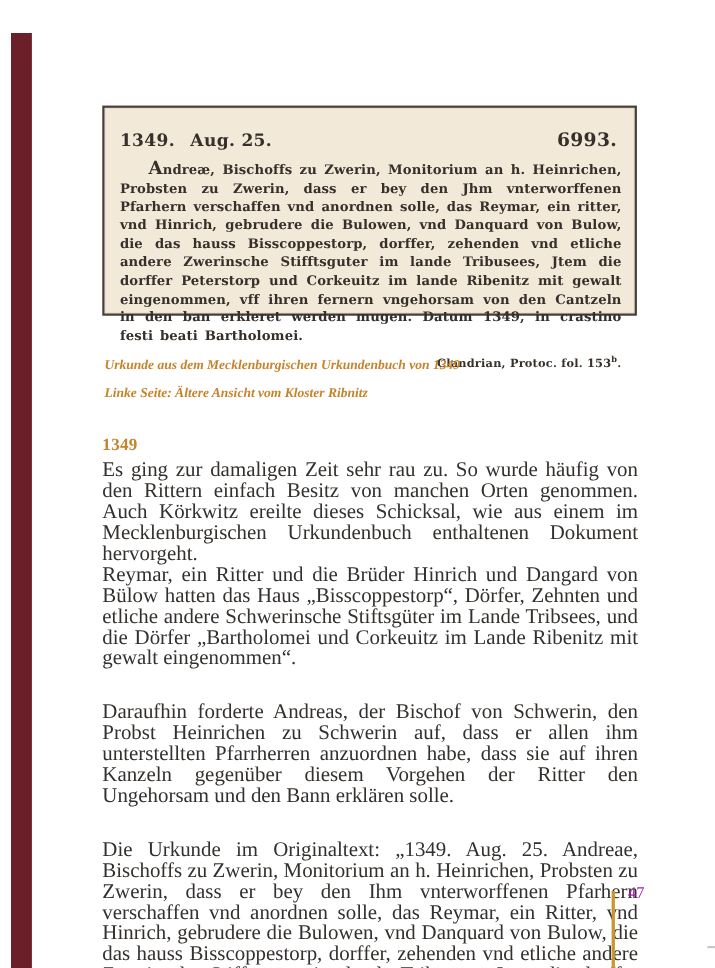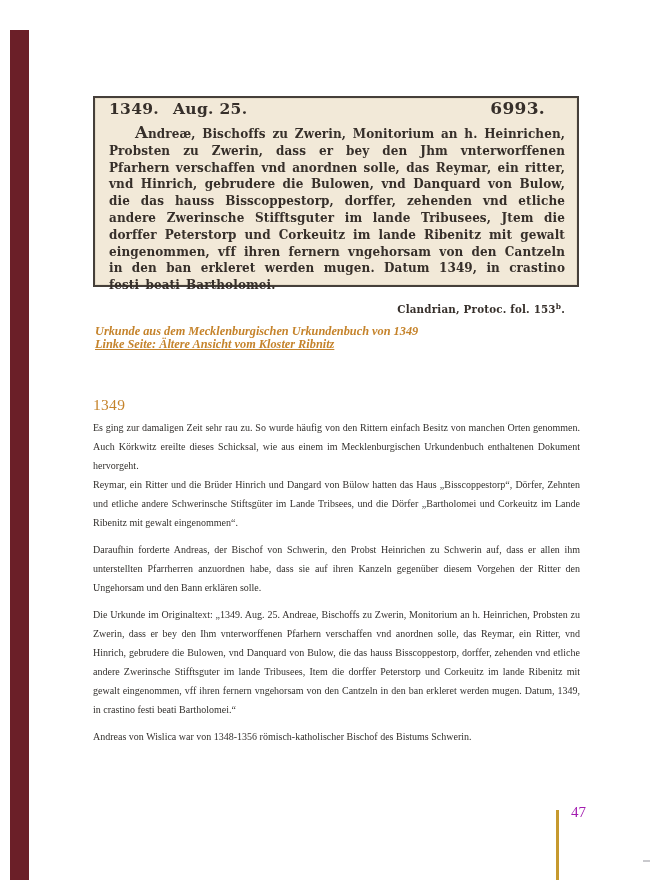--- a/index.html
+++ b/index.html
@@ -10,50 +10,50 @@
   
   .edge-bar{
     position:absolute;left:10px;top:30px;width:19px;height:850px;
     background:var(--edge-bar-red,#6b1f28);
   }
   
   .doc-box{
     position:absolute;left:93px;top:96px;width:486px;height:191px;
     box-sizing:border-box;background:var(--box-background,#f2e9d8);
     border:2px solid #453f3a;box-shadow:inset 0 0 0 1px #e6dcc8;
-    padding:0 12px 0 14px;color:#362f2a;
+    padding:20px 12px 0 14px;color:#362f2a;
     font-family:"DejaVu Serif", serif;
   }
   .doc-head{display:flex;justify-content:space-between;align-items:baseline;
     font-weight:bold;font-size:15.5px;letter-spacing:.3px;}
   .doc-head .date-group span{margin-right:14px;}
-  .doc-head .doc-number{font-size:17px;margin-right:20px;}
+  .doc-head .doc-number{font-size:17px;margin-right:4px;}
   .doc-body{
     margin:7px 0 0;font-weight:bold;font-size:12px;line-height:16.8px;
     text-align:justify;text-indent:26px;word-spacing:2px;letter-spacing:.1px;
   }
   .doc-body::first-letter{font-size:16.5px;}
   .doc-source{margin:8px 0 0 30px;font-size:10.3px;font-weight:bold;letter-spacing:.2px;text-align:right;}
   .doc-source .sup{font-size:7.5px;vertical-align:super;}
   
   .caption{
     position:absolute;left:95px;width:480px;
     color:var(--accent-orange,#c5832b);
     font-style:italic;font-weight:bold;font-size:12.3px;
   }
   .caption.c1{top:324px;}
-  .caption.c2{top:337px;text-decoration:underline;}
+  .caption.c2{top:350px;}
   
   .article{position:absolute;left:93px;top:396px;width:487px;color:#33302d;}
   .year-heading{
     margin:0 0 4px;color:var(--accent-orange,#c5832b);
-    font-size:15.5px;font-weight:normal;letter-spacing:.3px;
+    font-size:15.5px;font-weight:bold;letter-spacing:.3px;
   }
-  .article p{margin:0;font-size:10px;line-height:19px;text-align:justify;}
-  .article p.gap{margin-top:8px;}
+  .article p{margin:0;font-size:19px;line-height:19px;text-align:justify;}
+  .article p.gap{margin-top:30px;}
   .article .quote{}
   .mub{font-size:10.6px;line-height:13px;margin-top:2px;text-align:left;}
   
   .pageno-rule{
     position:absolute;left:556px;top:810px;width:3px;height:70px;
     background:var(--gold-line,#c6992f);
   }
   .pageno{
     position:absolute;left:571px;top:804px;font-size:15px;color:#a21caf;
   }

